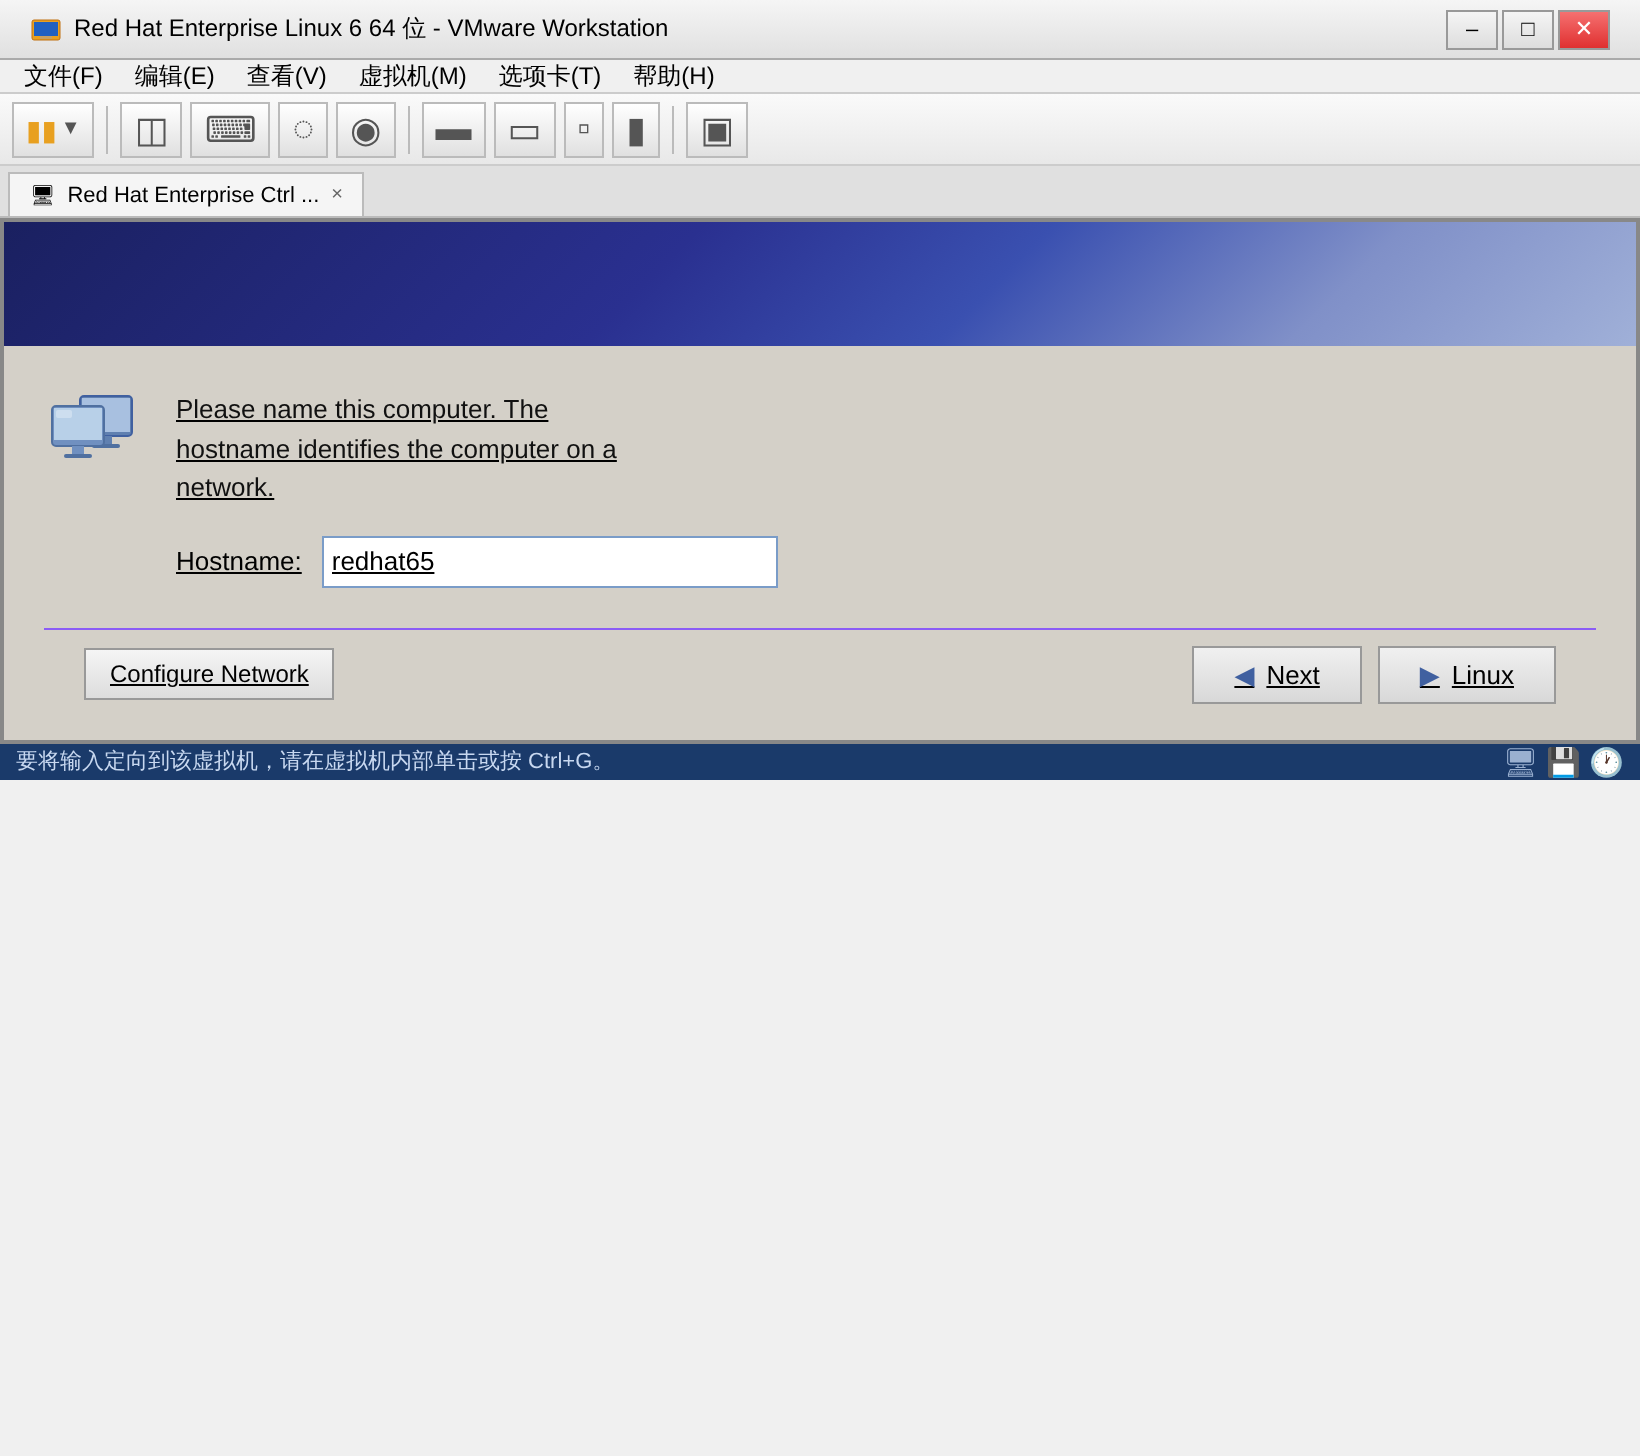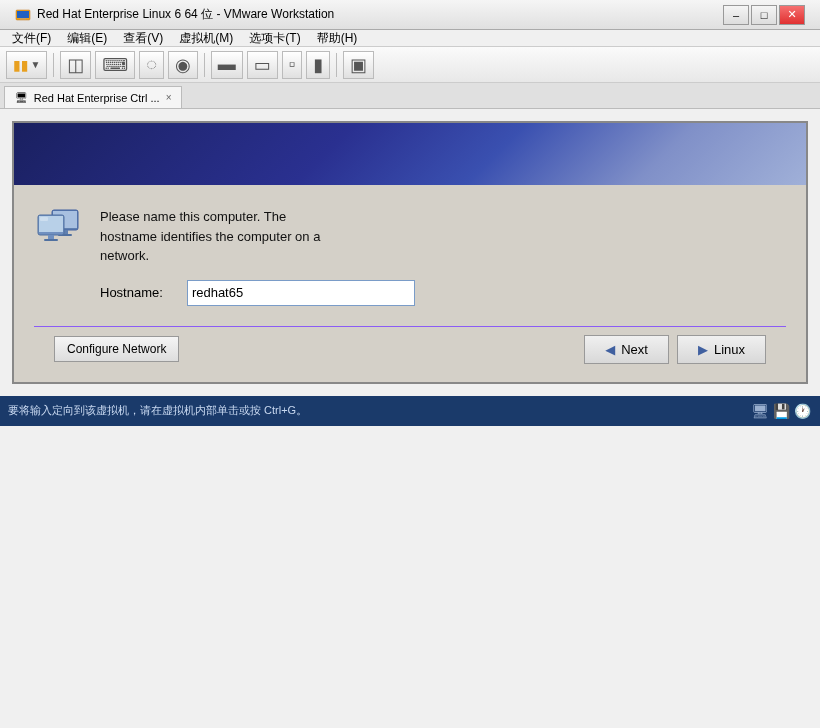--- a/index.html
+++ b/index.html
@@ -102,21 +102,22 @@
     .tab-close { font-size: 10px; color: #666; cursor: pointer; }
     .tab-icon { font-size: 10px; }
 
     
     .vm-content {
       flex: 1;
       background: #d6d6d6;
       display: flex;
       flex-direction: column;
       border: 2px solid #888;
-      margin: 12px;
+      margin: 0;
+      text-decoration: underline;
     }
 
     
     .installer-header {
       height: 62px;
       background: linear-gradient(135deg, #1a2060 0%, #2a3090 40%, #3a50b0 60%, #8090c8 80%, #a0b0d8 100%);
       display: flex;
       align-items: center;
       padding: 0 20px;
     }
@@ -147,21 +148,21 @@
     .description-text {
       font-size: 13px;
       color: #111;
       line-height: 1.5;
       margin-top: 2px;
     }
 
     .hostname-row {
       display: flex;
       align-items: center;
-      gap: 24px;
+      gap: 10px;
       margin-top: 14px;
     }
 
     .hostname-label {
       font-size: 13px;
       color: #000;
       font-weight: normal;
     }
 
     .hostname-input {
@@ -206,21 +207,21 @@
       font-size: 13px;
       cursor: pointer;
       display: flex;
       align-items: center;
       gap: 6px;
       font-family: inherit;
     }
 
     
     .status-bar {
-      height: 30px;
+      height: 18px;
       background: #1a3a6a;
       display: flex;
       align-items: center;
       padding: 0 8px;
       gap: 8px;
     }
     .status-text {
       color: #c8d8f0;
       font-size: 11px;
       flex: 1;

